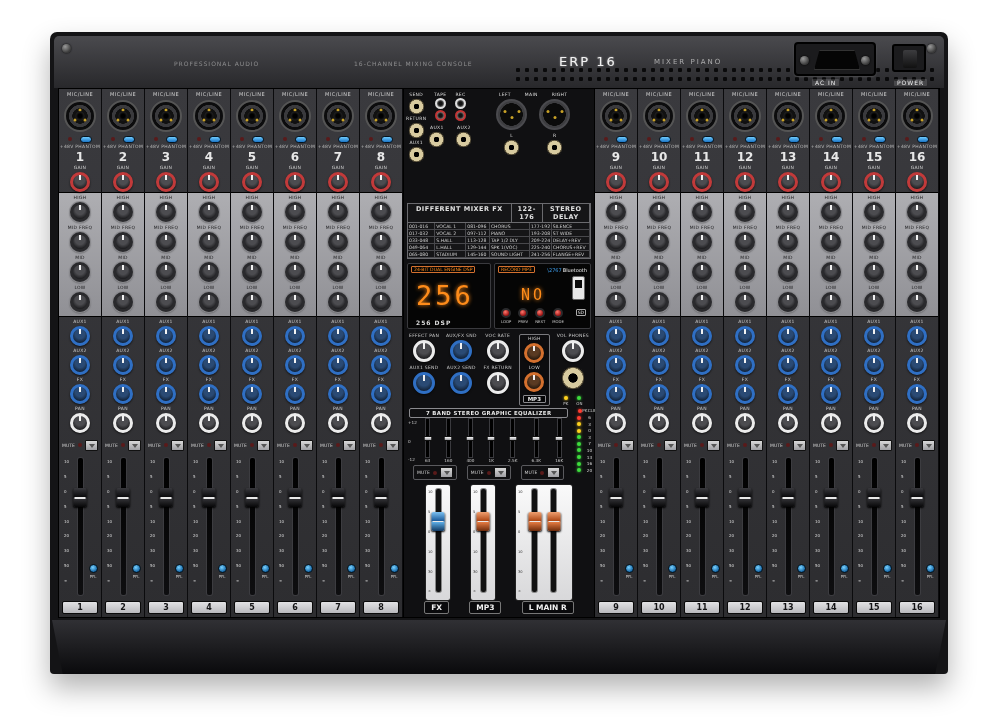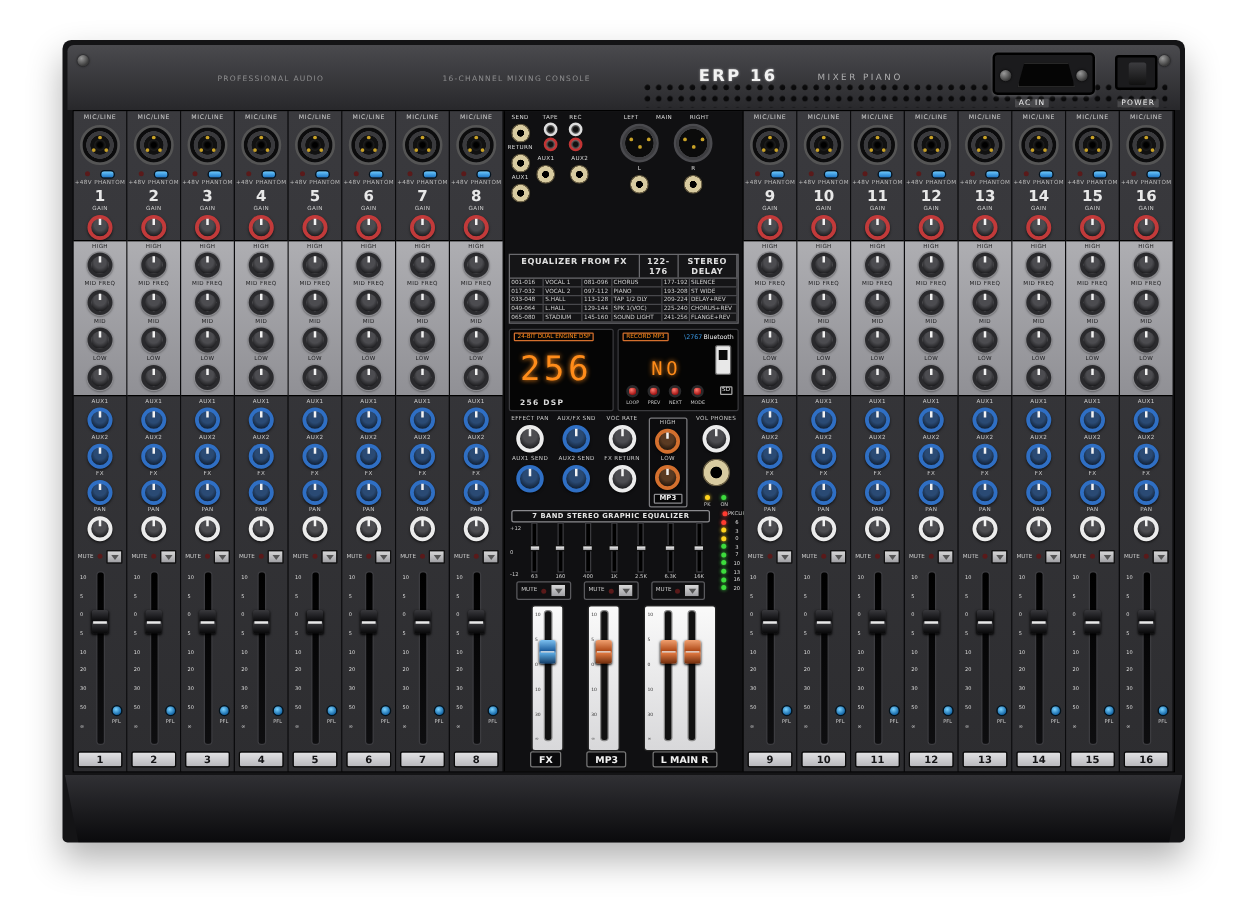--- a/index.html
+++ b/index.html
@@ -2,21 +2,21 @@
 <html><head>
 <meta charset="utf-8">
 <style>
   *{box-sizing:border-box;margin:0;padding:0}
   html,body{width:1000px;height:725px;background:#fff;font-family:"DejaVu Sans",sans-serif;overflow:hidden}
   .mixer{position:absolute;left:50px;top:32px;width:898px;height:642px;background:#141416;border-radius:7px 7px 4px 4px;box-shadow:0 14px 28px rgba(0,0,0,.30)}
   
   .top-strip{position:absolute;left:4px;right:4px;top:4px;height:52px;background:linear-gradient(#4a4a4e,#28282b);border-radius:5px 5px 0 0;overflow:hidden}
   .faint-print{position:absolute;top:24px;color:#cfcfcf;opacity:.55;font-size:6px;letter-spacing:1px;white-space:nowrap}
   .fp1{left:120px}.fp2{left:300px}
-  .brand{position:absolute;left:505px;top:18px;color:#f2f2f2;font-size:13px;font-weight:bold;letter-spacing:2px;text-shadow:0 0 2px rgba(255,255,255,.5)}
+  .brand{position:absolute;left:505px;top:18px;color:#f2f2f2;font-size:13px;font-weight:normal;letter-spacing:2px;text-shadow:0 0 2px rgba(255,255,255,.5)}
   .brand-sub{position:absolute;left:600px;top:22px;color:#ddd;opacity:.7;font-size:7px;letter-spacing:2px}
   .vents{position:absolute;right:10px;bottom:2px;width:420px;height:20px;background:radial-gradient(circle 2px at 4px 4px,#000 2px,transparent 2.5px);background-size:9px 9px;opacity:.8}
   .screw{position:absolute;width:9px;height:9px;border-radius:50%;background:radial-gradient(circle at 35% 30%,#9a9a9a,#3a3a3a 70%);box-shadow:0 0 2px #000}
   .iec{position:absolute;left:740px;top:6px;width:82px;height:34px;background:#1b1b1d;border-radius:4px;border:2px solid #000;box-shadow:0 1px 2px rgba(255,255,255,.15)}
   .iec-inner{position:absolute;left:18px;top:6px;width:46px;height:20px;background:#050505;clip-path:polygon(12% 0,88% 0,100% 100%,0 100%);border:1px solid #333}
   .iec .screw{top:12px}.iec .s-l{left:4px}.iec .s-r{right:4px}
   .pwr-switch{position:absolute;left:838px;top:8px;width:34px;height:28px;background:#1b1b1d;border:2px solid #000;border-radius:3px}
   .pwr-rocker{position:absolute;left:9px;top:4px;width:14px;height:18px;background:linear-gradient(#3c3c3f,#111);border-radius:2px}
   .tag{position:absolute;color:#eee;font-size:6px;background:rgba(255,255,255,.14);padding:0 3px;border-radius:1px;letter-spacing:1px}
   .tag-ac{left:758px;top:43px}.tag-pw{left:840px;top:43px}
@@ -827,21 +827,21 @@
             <div class="m-col">
                 <span class="jlabel">R</span>
                 <span class="jack small"></span>
               </div>
           </div>
         </div>
       </div>
 
       <div class="preset">
         <div class="preset-head">
-          <div>EQUALIZER FROM FX</div>
+          <div>DIFFERENT MIXER FX</div>
           <div>122-176</div>
           <div>STEREO DELAY</div>
         </div>
         <div id="preset-rows">
             <div class="preset-row">
               <div>001-016</div>
               <div>VOCAL 1</div>
               <div>081-096</div>
               <div>CHORUS</div>
               <div>177-192</div>

